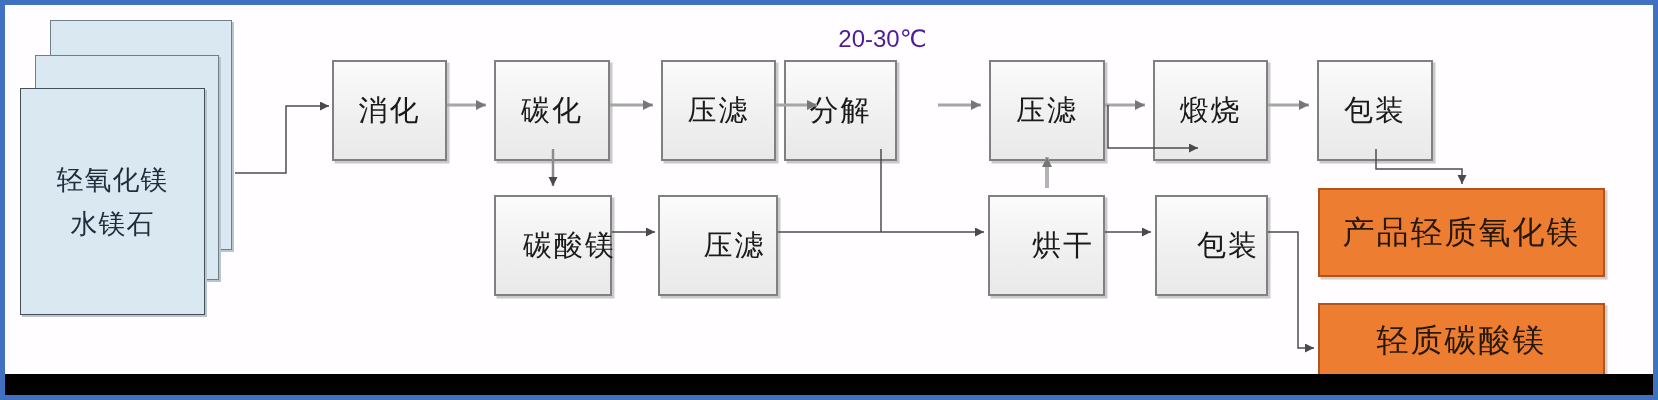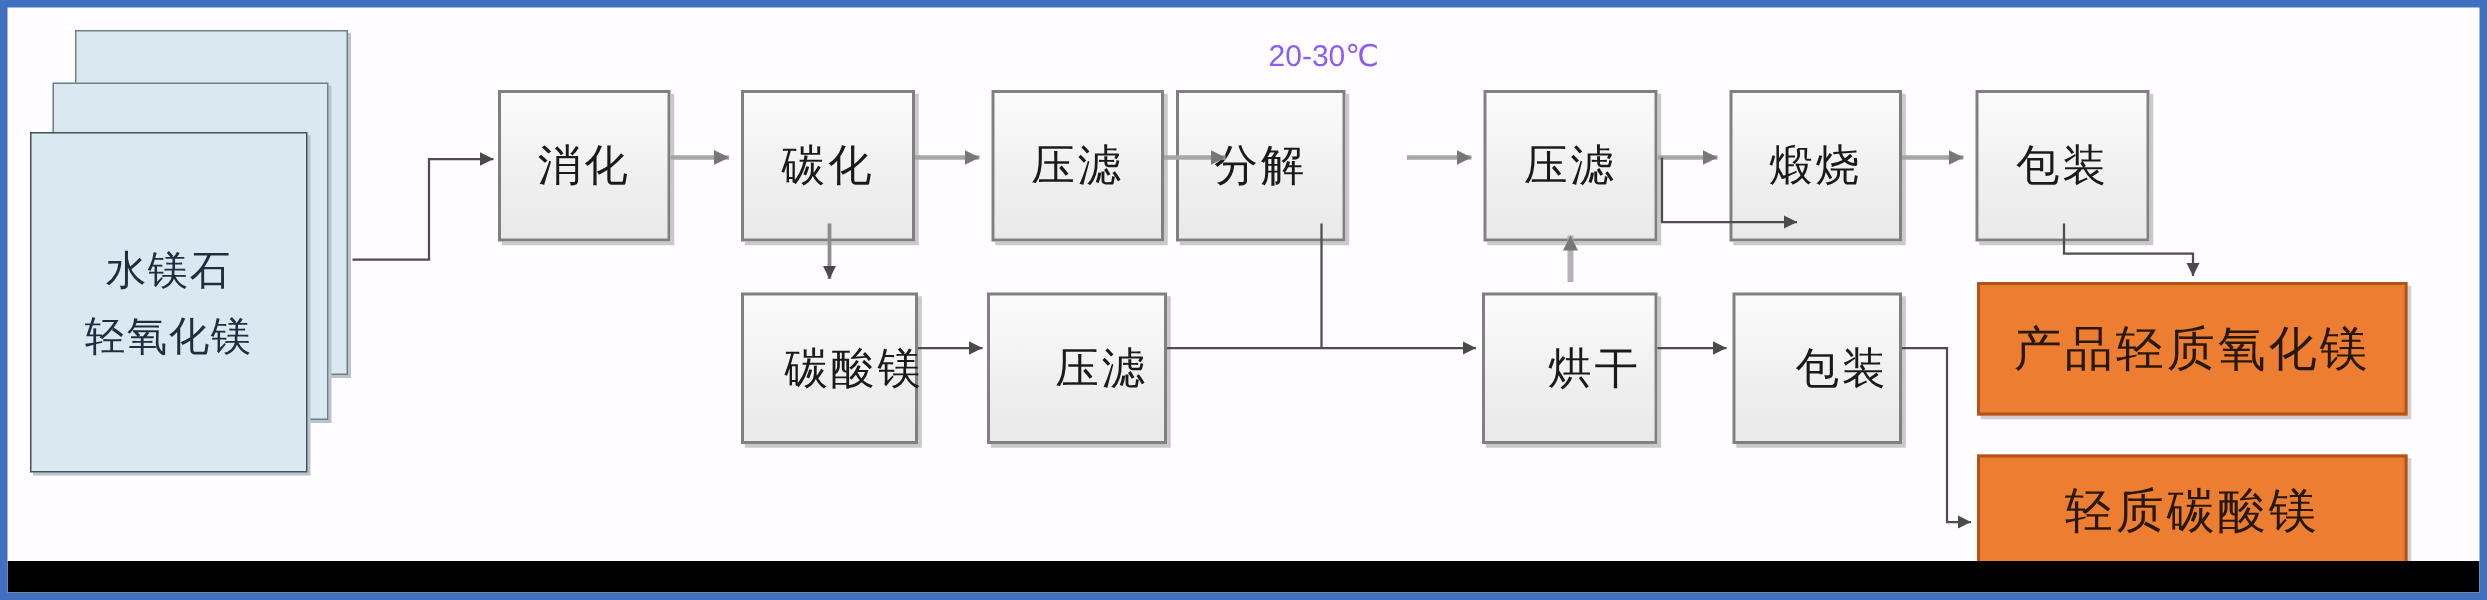--- a/index.html
+++ b/index.html
@@ -35,37 +35,37 @@
   
   .obox{
     position:absolute; left:1313px; width:287px; box-sizing:border-box;
     background:var(--product-fill); border:2px solid var(--product-border);
     box-shadow:2.5px 2.5px 0 #cfcfcf;
     display:flex; align-items:center; justify-content:center;
     font-size:32px; color:#26180a; letter-spacing:2px; white-space:nowrap;
   }
   .temp-label{
     position:absolute; left:810px; top:20px; width:135px; text-align:center;
-    font-size:20px; color:#8b5cf6;
+    font-size:24px; color:#4c1d95;
   }
   .arrows{position:absolute; left:0; top:0; width:1658px; height:400px; pointer-events:none;}
   .black-bar{position:absolute; left:0px; right:0px; top:369px; height:21px;
              background:var(--bottom-bar);}
 </style>
 </head>
 <body>
 
 <div class="canvas">
 
   <div class="page back"></div>
   <div class="page middle"></div>
   <div class="page front">
     <div class="material-text">
+      <div>轻氧化镁</div>
       <div>水镁石</div>
-      <div>轻氧化镁</div>
     </div>
   </div>
 
   <div class="temp-label">20-30℃</div>
 
   <div class="pbox row1" style="left:327px;width:115px;">消化</div>
   <div class="pbox row1" style="left:489px;width:116px;">碳化</div>
   <div class="pbox row1" style="left:656px;width:115px;">压滤</div>
   <div class="pbox row1" style="left:779px;width:113px;">分解</div>
   <div class="pbox row1" style="left:984px;width:116px;">压滤</div>

